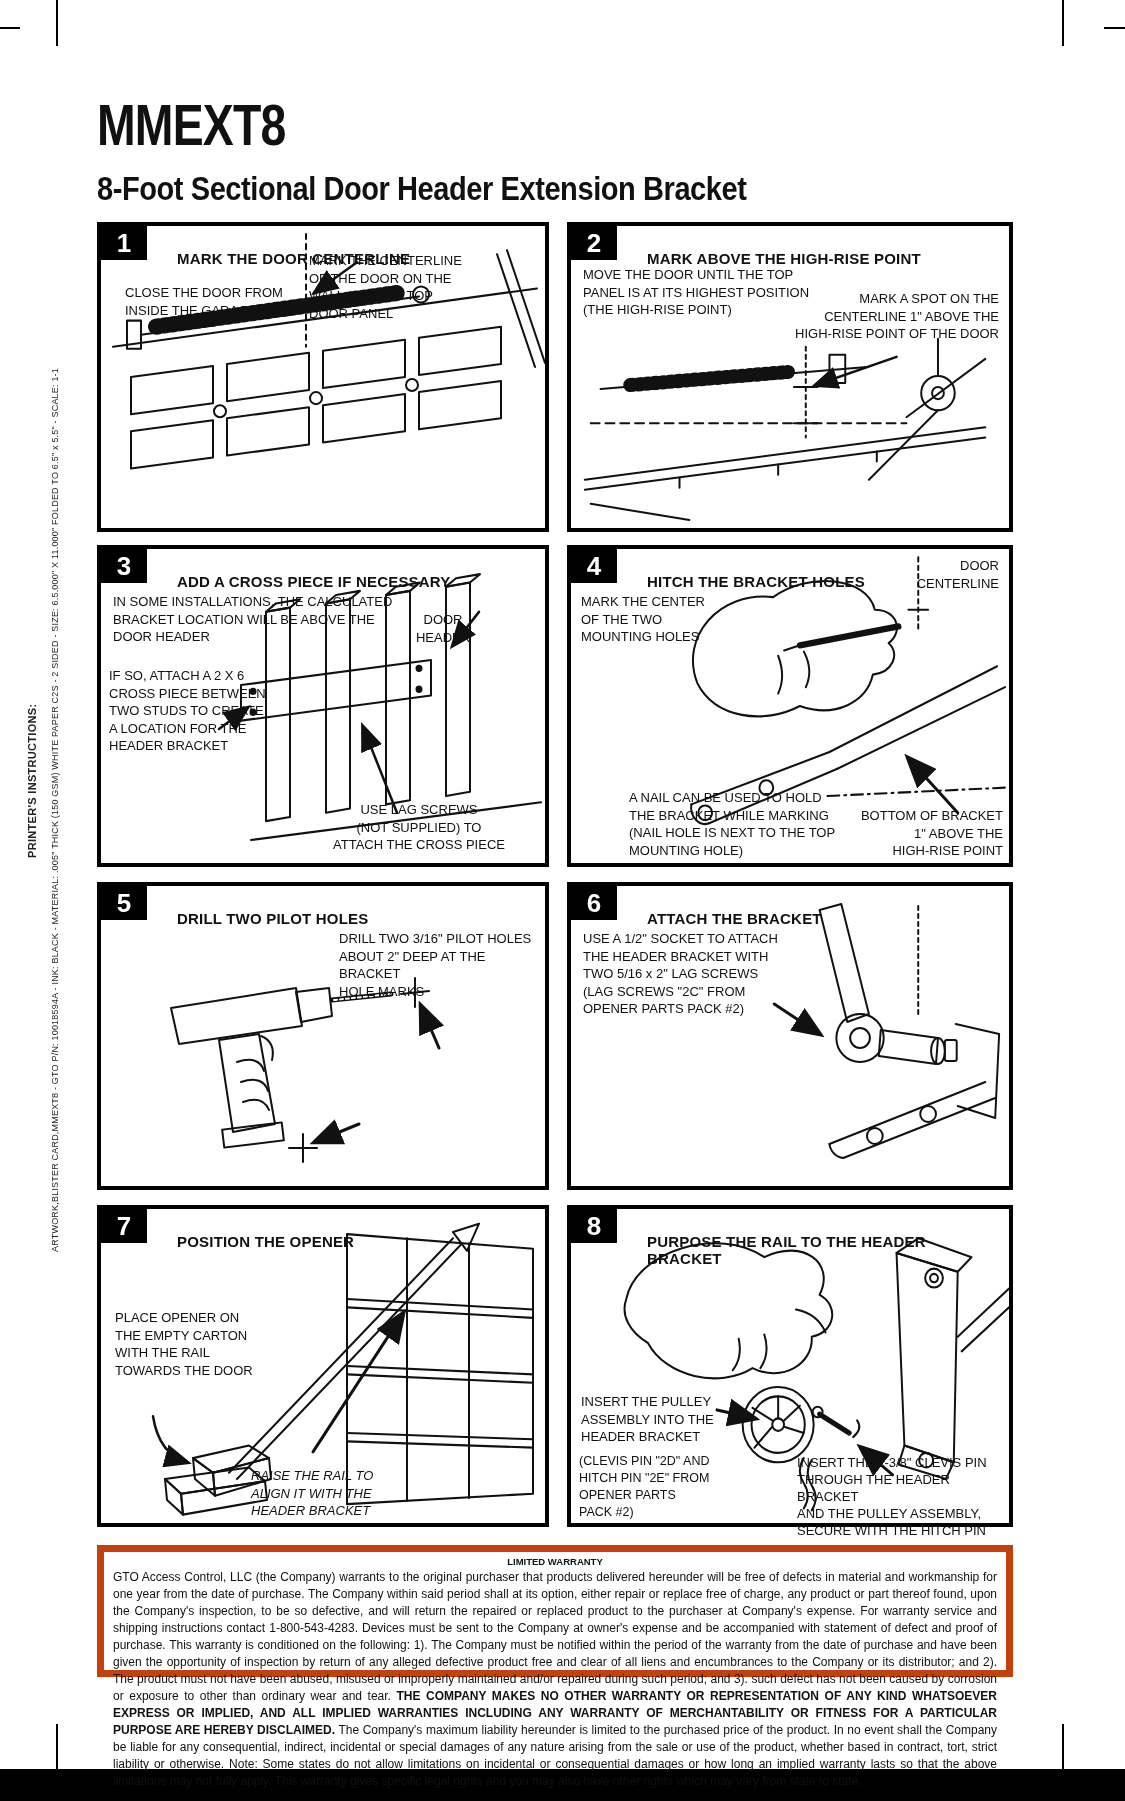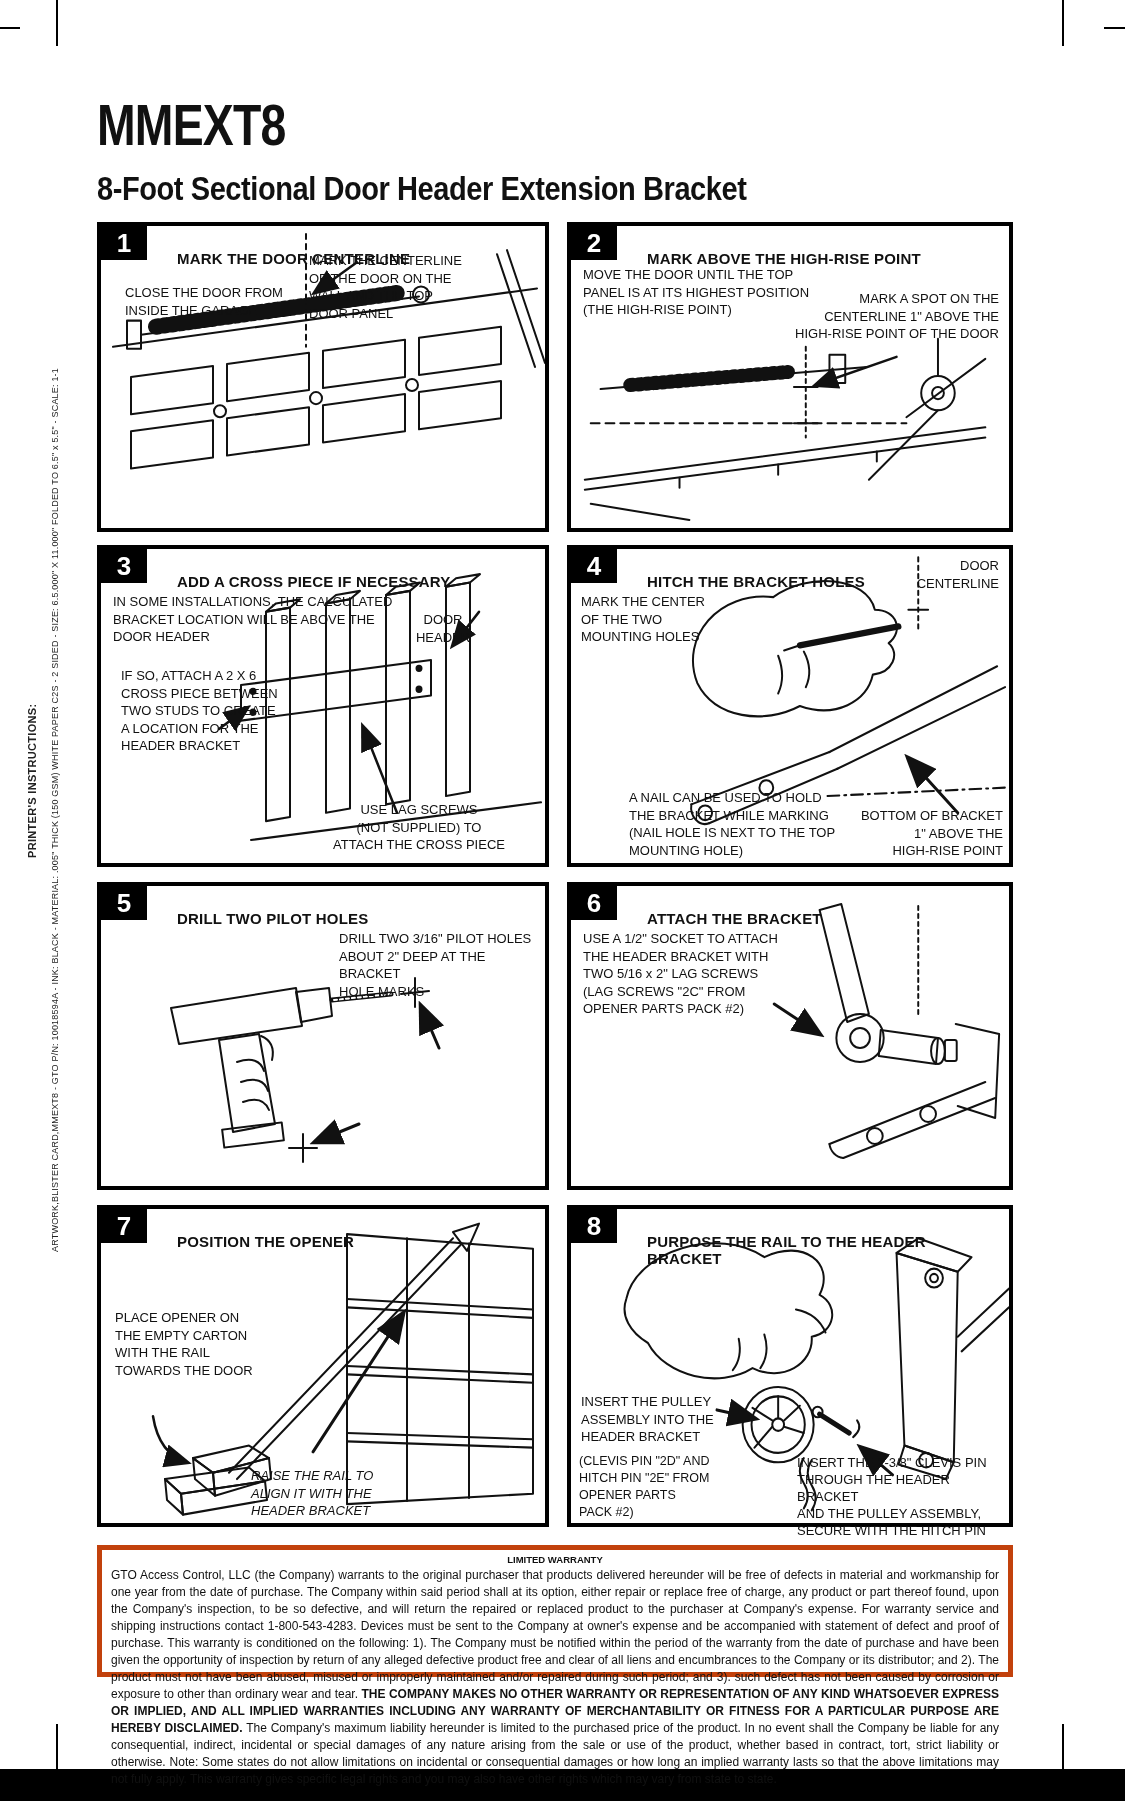--- a/index.html
+++ b/index.html
@@ -20,21 +20,21 @@
       transform:scaleX(.88);transform-origin:0 50%;letter-spacing:-.5px;}
   
   .panel{position:absolute;border:4px solid #000;background:#fff;box-sizing:border-box;}
   .badge{position:absolute;left:0;top:0;width:46px;height:34px;background:#000;color:#fff;
          font-weight:bold;font-size:26px;display:flex;align-items:center;justify-content:center;}
   .ptitle{position:absolute;left:60px;top:8px;margin:16px;font-weight:bold;font-size:15px;letter-spacing:.2px;}
   .cap{position:absolute;font-size:13px;line-height:1.35;white-space:pre-line;}
   .ra{text-align:right;} .ca{text-align:center;}
   .art{position:absolute;left:0;top:0;width:100%;height:100%;}
   
-  .warranty{position:absolute;left:97px;top:1545px;width:916px;height:132px;border:5px solid #c2410c;
+  .warranty{position:absolute;left:97px;top:1545px;width:916px;height:132px;border:7px solid #c2410c;
             padding:4px 9px;box-sizing:border-box;}
   .wtitle{text-align:center;font-weight:bold;font-size:9.5px;}
   .wbody{margin:2px 0 0;font-size:12px;line-height:1.42;text-align:justify;}
 </style>
 </head>
 <body>
 
 <div class="sheet">
 
   <div class="mark" style="left:56px;top:0;width:2px;height:46px;"></div>
@@ -157,21 +157,21 @@
         <line x1="378" y1="60" x2="352" y2="92" stroke-width="2.5" marker-end="url(#a3)"></line>
         <line x1="296" y1="252" x2="262" y2="170" stroke-width="2.5" marker-end="url(#a3)"></line>
         <line x1="150" y1="278" x2="440" y2="242"></line>
       </g>
     </svg>
     <div class="badge">3</div>
     <h2 class="ptitle">ADD A CROSS PIECE IF NECESSARY</h2>
     <div class="cap" style="left:12px;top:44px;">IN SOME INSTALLATIONS, THE CALCULATED
 BRACKET LOCATION WILL BE ABOVE THE
 DOOR HEADER</div>
-    <div class="cap" style="left:20px;top:118px;">IF SO, ATTACH A 2 X 6
+    <div class="cap" style="left:8px;top:118px;">IF SO, ATTACH A 2 X 6
 CROSS PIECE BETWEEN
 TWO STUDS TO CREATE
 A LOCATION FOR THE
 HEADER BRACKET</div>
     <div class="cap ca" style="left:294px;top:62px;width:96px;">DOOR
 HEADER</div>
     <div class="cap ca" style="left:228px;top:252px;width:180px;">USE LAG SCREWS
 (NOT SUPPLIED) TO
 ATTACH THE CROSS PIECE</div>
   </section>

